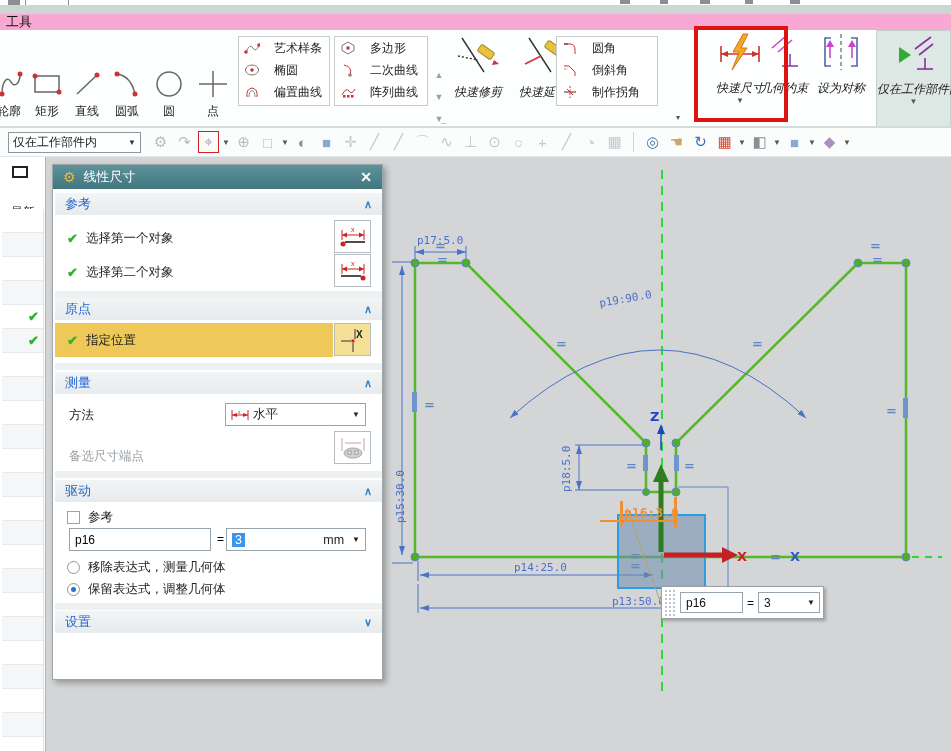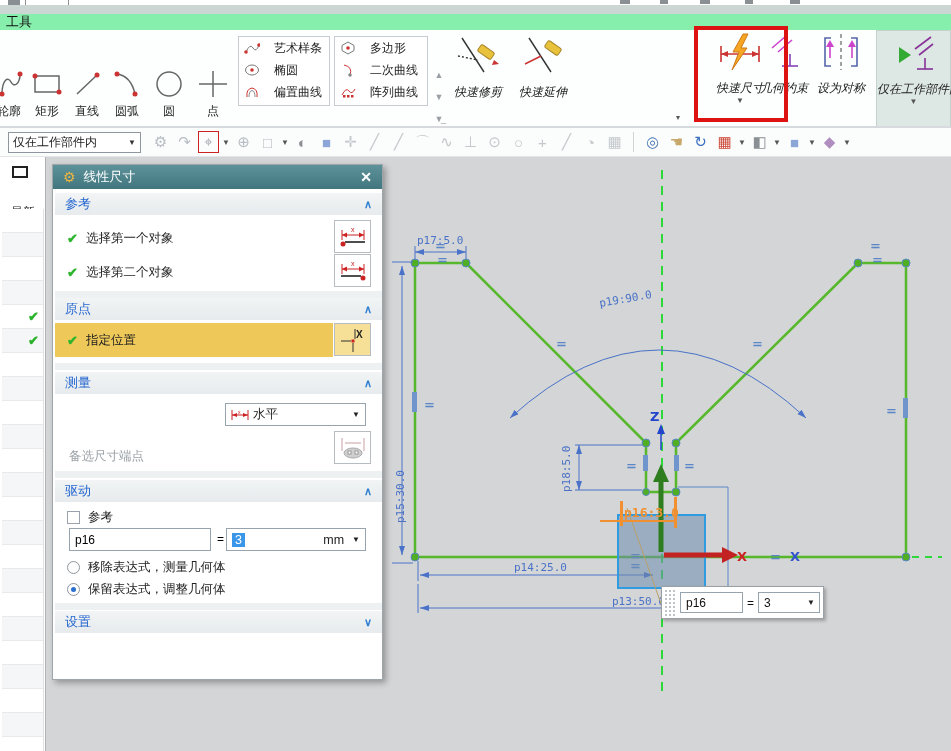--- a/index.html
+++ b/index.html
@@ -1,17 +1,17 @@
 <!DOCTYPE html>
 <html><head>
 <meta charset="utf-8">
 <style>
   * { margin:0; padding:0; box-sizing:border-box; }
   body { font-family:"Liberation Sans",sans-serif; background:#fff; }
-  #app { position:relative; width:951px; height:751px; overflow:hidden; background:#86efac; }
+  #app { position:relative; width:951px; height:751px; overflow:hidden; background:#f9a8d4; }
   .abs { position:absolute; }
 
   
   .top-frag { position:absolute; top:0; height:5px; background:#fff; width:100%; }
   .frag { position:absolute; background:#8a8f94; }
   .menubar-strip { position:absolute; left:0; top:5px; width:951px; height:9px; background:#ccd7d3; }
   .menu-tab { position:absolute; left:6px; top:13px; font-size:13px; color:#111; }
 
   
   .ribbon { position:absolute; left:0; top:30px; width:951px; height:97px; background:#fdfefe; }
@@ -221,20 +221,44 @@
     </div>
     <div class="ribbon-btn" style="left:512px;top:4px;width:62px">
       <svg width="48" height="42">
           <line x1="10" y1="4" x2="32" y2="38" stroke="#333" stroke-width="1.4"></line>
           <line x1="6" y1="30" x2="22" y2="22" stroke="#cc3333" stroke-width="1.4"></line>
           <rect x="26" y="10" width="16" height="8" rx="2" transform="rotate(35 34 14)" fill="#e8c23a" stroke="#a8862a"></rect>
         </svg>
       <div class="big-lbl">快速延伸</div>
     </div>
 
+    <div class="grp-box" style="left:556px;top:6px;width:102px;height:70px">
+      <div class="mini-row">
+        <svg width="16" height="14">
+            <path d="M2,3 L8,3 Q13,3 13,9 L13,13" stroke="#cc3333" fill="none"></path>
+            <line x1="2" y1="3" x2="6" y2="3" stroke="#333"></line>
+          </svg>
+        <span class="mini-lbl">圆角</span>
+      </div>
+      <div class="mini-row">
+        <svg width="16" height="14">
+            <path d="M2,3 L7,3 L13,9 L13,13" stroke="#cc3333" fill="none"></path>
+            <path d="M2,6 L6,6" stroke="#888" stroke-dasharray="2 1.5" fill="none"></path>
+          </svg>
+        <span class="mini-lbl">倒斜角</span>
+      </div>
+      <div class="mini-row">
+        <svg width="16" height="14">
+            <line x1="2" y1="7" x2="14" y2="7" stroke="#333"></line>
+            <line x1="8" y1="1" x2="8" y2="13" stroke="#cc3333" stroke-dasharray="2 1.5"></line>
+            <line x1="5" y1="4" x2="11" y2="10" stroke="#cc3333"></line>
+          </svg>
+        <span class="mini-lbl">制作拐角</span>
+      </div>
+    </div>
     <div class="caret" style="position:absolute;left:676px;top:84px">▾</div>
 
     <div class="ribbon-btn" style="left:700px;top:2px;width:80px">
       <svg width="46" height="40">
         <line x1="4" y1="14" x2="4" y2="30" stroke="#cc3333" stroke-width="1.6"></line>
         <line x1="42" y1="14" x2="42" y2="30" stroke="#cc3333" stroke-width="1.6"></line>
         <line x1="4" y1="22" x2="42" y2="22" stroke="#cc3333" stroke-width="1.4"></line>
         <polygon points="4,22 11,19 11,25" fill="#cc3333"></polygon>
           <polygon points="42,22 35,19 35,25" fill="#cc3333"></polygon>
         <polygon points="26,2 16,20 22,20 15,38 30,16 24,16 31,2" fill="#f5a623" stroke="#d07818" stroke-width="1"></polygon>
@@ -517,20 +541,23 @@
           <rect x="11.5" y="12.5" width="3" height="3" fill="#cc2222"></rect>
           <text x="16" y="11" font-size="10" font-weight="bold" fill="#222">X</text>
         </svg>
     </div>
 
     <div class="gap" style="top:198px"></div>
     <div class="sec-bar" style="top:207px">
       <span class="sec-lbl">测量</span>
       <span class="chev">∧</span>
     </div>
+    <div class="dlg-row" style="top:236px;height:28px">
+      <span class="row-lbl" style="margin-left:14px">方法</span>
+    </div>
     <div class="dd" style="position:absolute;left:172px;top:238px;width:141px">
       <svg width="18" height="12" style="margin-right:4px">
           <line x1="1" y1="6" x2="17" y2="6" stroke="#cc2222"></line>
           <line x1="1" y1="1" x2="1" y2="11" stroke="#cc2222"></line>
           <line x1="17" y1="1" x2="17" y2="11" stroke="#cc2222"></line>
           <polygon points="1,6 6,4 6,8" fill="#cc2222"></polygon>
           <polygon points="17,6 12,4 12,8" fill="#cc2222"></polygon>
           <text x="7" y="4.5" font-size="5" fill="#cc2222">x</text>
         </svg>
       <span>水平</span>

